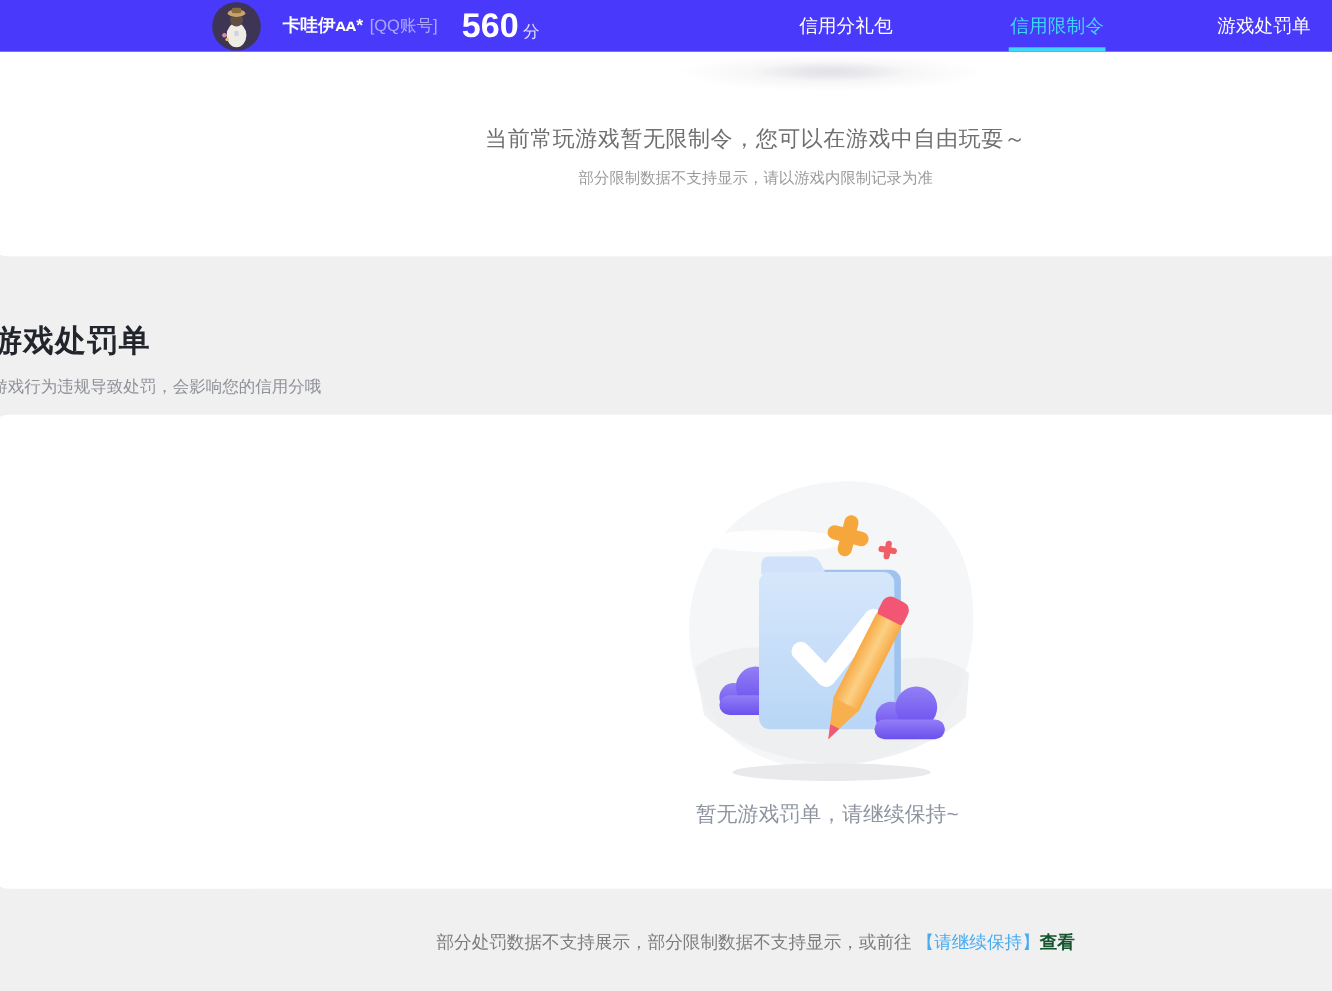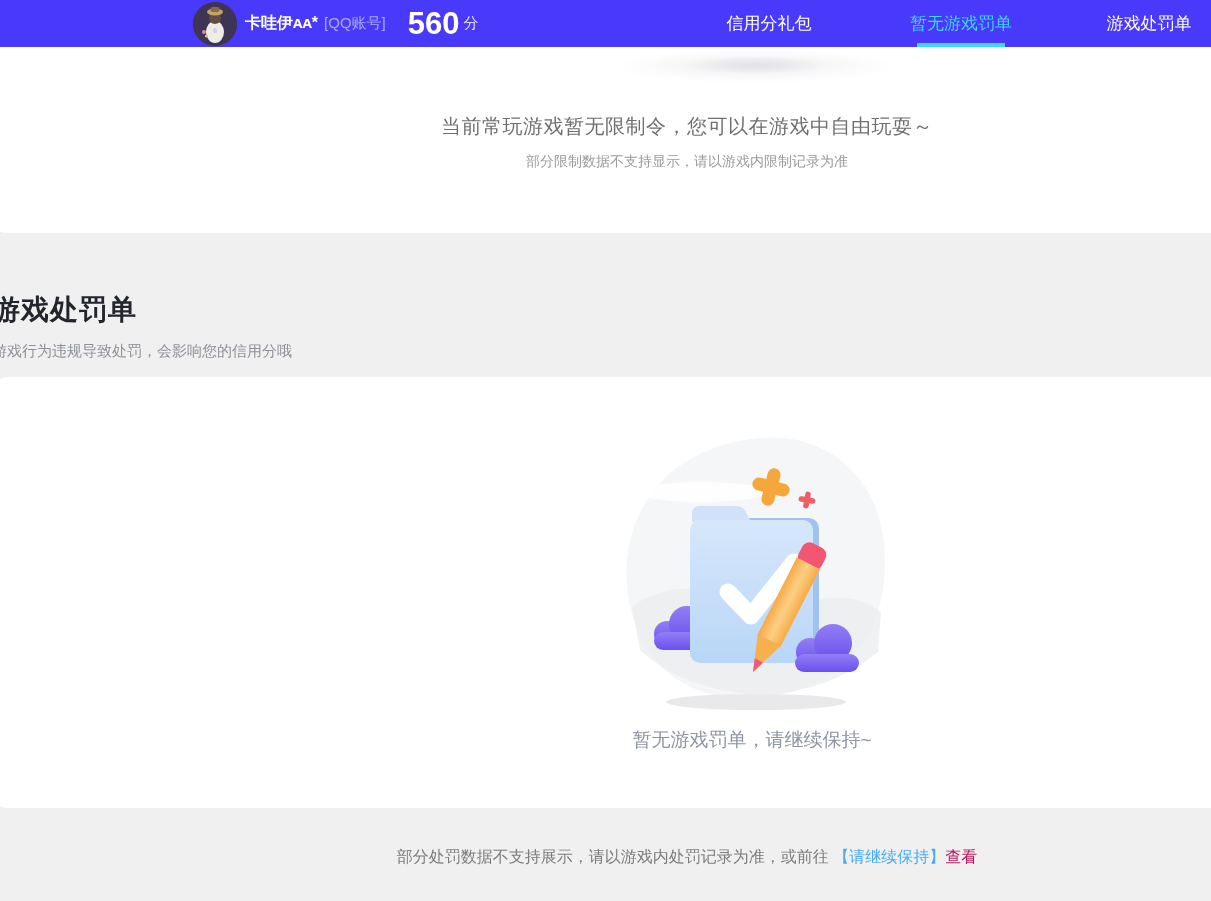--- a/index.html
+++ b/index.html
@@ -34,37 +34,37 @@
   .avatar {
     width: 44px; height: 44px;
     border-radius: 50%;
     overflow: hidden;
     margin-top: 1px;
     flex: 0 0 auto;
     background: #3e3554;
   }
   .avatar svg { display: block; }
   .username {
-    margin-left: 8px;
+    margin-left: 20px;
     color: #ffffff;
     font-size: 16px;
     font-weight: bold;
     white-space: nowrap;
   }
   .account-type {
     margin-left: 6px;
     color: rgba(255,255,255,0.55);
     font-size: 15px;
     white-space: nowrap;
     text-align: center;
   }
   .score-wrap {
     margin-left: 22px;
     display: flex;
-    align-items: center;
+    align-items: flex-end;
     color: #fff;
   }
   .score-value { font-size: 31px; font-weight: bold; line-height: 1; }
   .score-unit  { font-size: 15px; margin-left: 4px; color: rgba(255,255,255,0.85); }
 
   .nav-item {
     position: absolute;
     top: 0;
     height: 47px;
     line-height: 47px;
@@ -176,21 +176,21 @@
     width: 1390px;
     text-align: center;
     font-size: 16px;
     color: #7c7c7c;
   }
   .penalty-footer .link {
     color: #49acf1;
     cursor: pointer;
     text-decoration: none;
   }
-  .penalty-footer .after { color: #be185d; }
+  .penalty-footer .after { color: #14532d; font-weight: bold; }
 </style>
 </head>
 <body>
 
 <div class="viewport">
 
   <header class="top-bar">
     <div class="user-block">
       <div class="avatar">
         <svg width="44" height="44" viewBox="0 0 44 44">
@@ -207,21 +207,21 @@
       </div>
       <span class="username">卡哇伊ᴀᴀ*</span>
       <span class="account-type">[QQ账号]</span>
       <span class="score-wrap">
         <span class="score-value">560</span>
         <span class="score-unit">分</span>
       </span>
     </div>
 
     <a class="nav-item nav-1">信用分礼包</a>
-    <a class="nav-item nav-2 active">暂无游戏罚单</a>
+    <a class="nav-item nav-2 active">信用限制令</a>
     <a class="nav-item nav-3">游戏处罚单</a>
     <div class="active-underline"></div>
   </header>
 
   <section class="restriction-panel">
     <div class="shadow-halo"></div>
     <div class="shadow-core"></div>
     <p class="restriction-main">当前常玩游戏暂无限制令，您可以在游戏中自由玩耍～</p>
     <p class="restriction-sub">部分限制数据不支持显示，请以游戏内限制记录为准</p>
   </section>
@@ -292,16 +292,16 @@
         <g transform="translate(197,70) rotate(10)" fill="#f05f66">
           <rect x="-8.5" y="-2.8" width="17" height="5.6" rx="2.8"></rect>
           <rect x="-2.8" y="-8.5" width="5.6" height="17" rx="2.8"></rect>
         </g>
       </svg>
     </div>
     <p class="empty-text">暂无游戏罚单，请继续保持~</p>
   </section>
 
   <footer class="penalty-footer">
-    <span>部分处罚数据不支持展示，请以游戏内处罚记录为准，或前往 </span><a class="link">【请继续保持】</a><span class="after">查看</span>
+    <span>部分处罚数据不支持展示，部分限制数据不支持显示，或前往 </span><a class="link">【请继续保持】</a><span class="after">查看</span>
   </footer>
 
 </div>
 
 </body></html>

